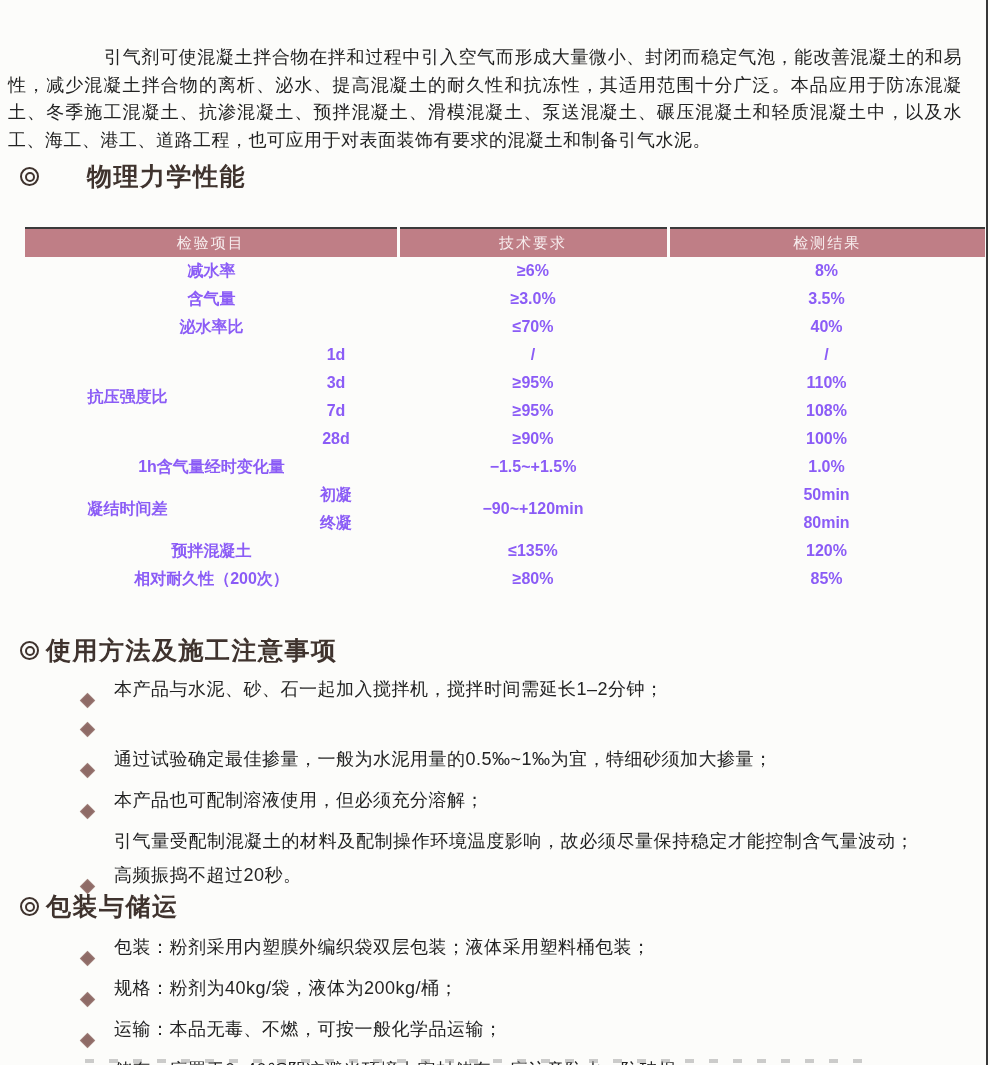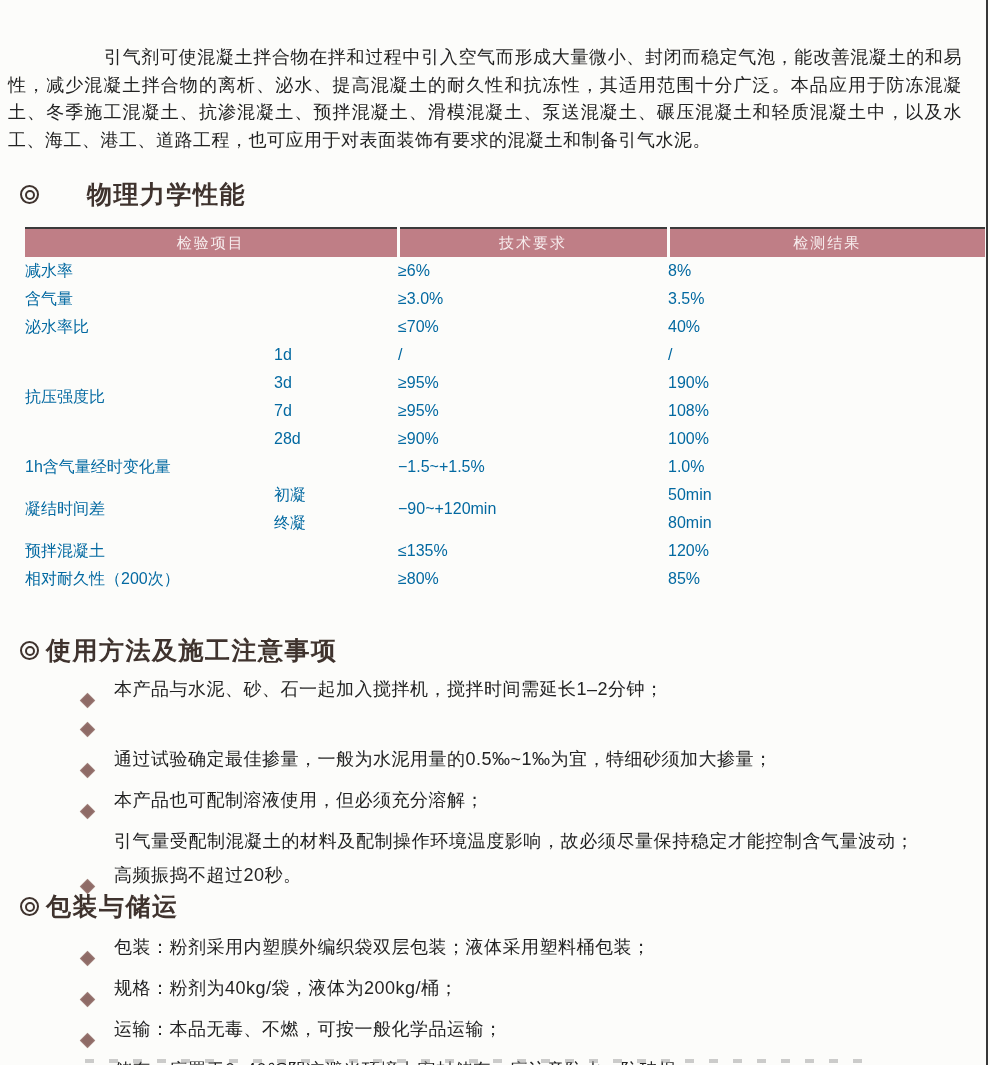--- a/index.html
+++ b/index.html
@@ -34,22 +34,22 @@
     position:absolute;top:227px;left:25px;width:960px;
     border-collapse:collapse;table-layout:fixed;
   }
   .spec-table th{
     background:#bf7e86;color:#f7edee;
     font-size:15px;font-weight:400;letter-spacing:2px;
     height:26px;border-top:2px solid #3a3a3a;margin-left:28px;
   }
   .spec-table th + th{border-left:3px solid #fcfcfa;}
   .spec-table td{
-    height:28px;text-align:left;vertical-align:middle;
-    font-size:16px;color:#0369a1;padding:0;
+    height:28px;text-align:center;vertical-align:middle;
+    font-size:16px;color:#8b5cf6;padding:0;font-weight:bold;
   }
   .spec-table td.sub{padding-left:44px;}
   
   .bullets{position:absolute;left:82px;}
   .bullet-row{display:flex;align-items:flex-end;margin-bottom:13px;}
   .diamond{
     flex:0 0 auto;width:11px;height:11px;margin:5px 0 0 0;
     background:#8e6b66;transform:rotate(45deg);
     box-shadow:inset 0 0 2px #b79a95;
   }
@@ -69,21 +69,21 @@
     opacity:.5;
   }
 </style>
 </head>
 <body>
 
 <div class="page">
 
   <p class="intro">引气剂可使混凝土拌合物在拌和过程中引入空气而形成大量微小、封闭而稳定气泡，能改善混凝土的和易性，减少混凝土拌合物的离析、泌水、提高混凝土的耐久性和抗冻性，其适用范围十分广泛。本品应用于防冻混凝土、冬季施工混凝土、抗渗混凝土、预拌混凝土、滑模混凝土、泵送混凝土、碾压混凝土和轻质混凝土中，以及水工、海工、港工、道路工程，也可应用于对表面装饰有要求的混凝土和制备引气水泥。</p>
 
-  <div class="heading" style="top:178px;gap:48px;">
+  <div class="heading" style="top:160px;gap:48px;">
     <span class="ring"></span>
     <span>物理力学性能</span>
   </div>
 
   <table class="spec-table">
     <colgroup>
         <col style="width:205px">
         <col style="width:168px">
         <col style="width:270px">
         <col style="width:317px">
@@ -113,21 +113,21 @@
       </tr>
       <tr>
         <td rowspan="4">抗压强度比</td>
         <td class="sub">1d</td>
         <td>/</td>
         <td>/</td>
       </tr>
       <tr>
         <td class="sub">3d</td>
         <td>≥95%</td>
-        <td>190%</td>
+        <td>110%</td>
       </tr>
       <tr>
         <td class="sub">7d</td>
         <td>≥95%</td>
         <td>108%</td>
       </tr>
       <tr>
         <td class="sub">28d</td>
         <td>≥90%</td>
         <td>100%</td>

